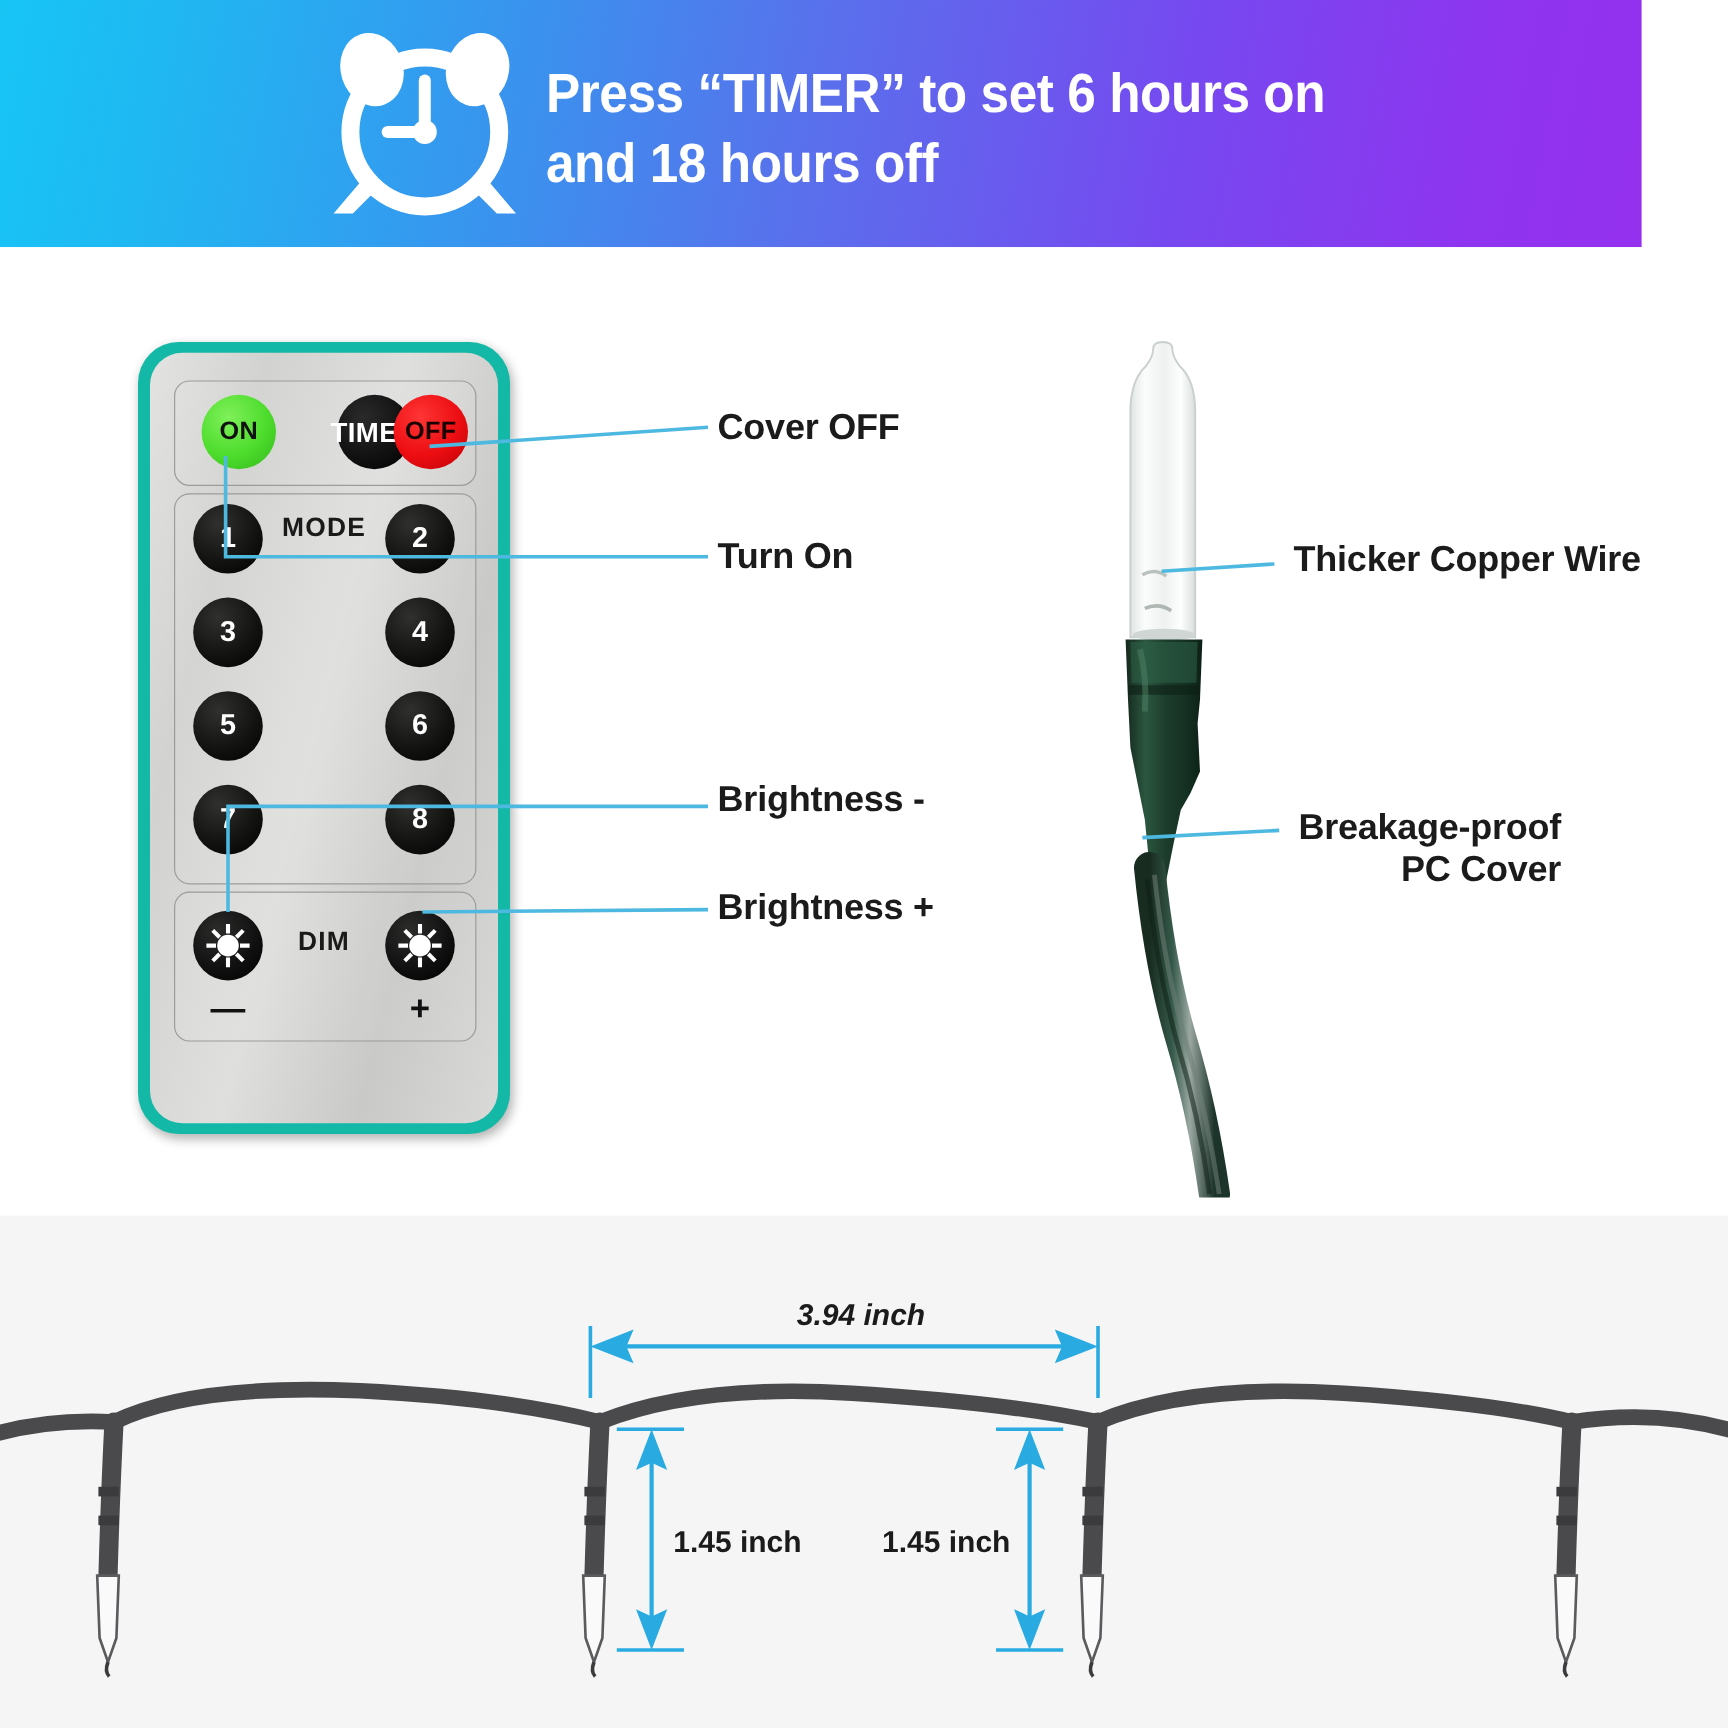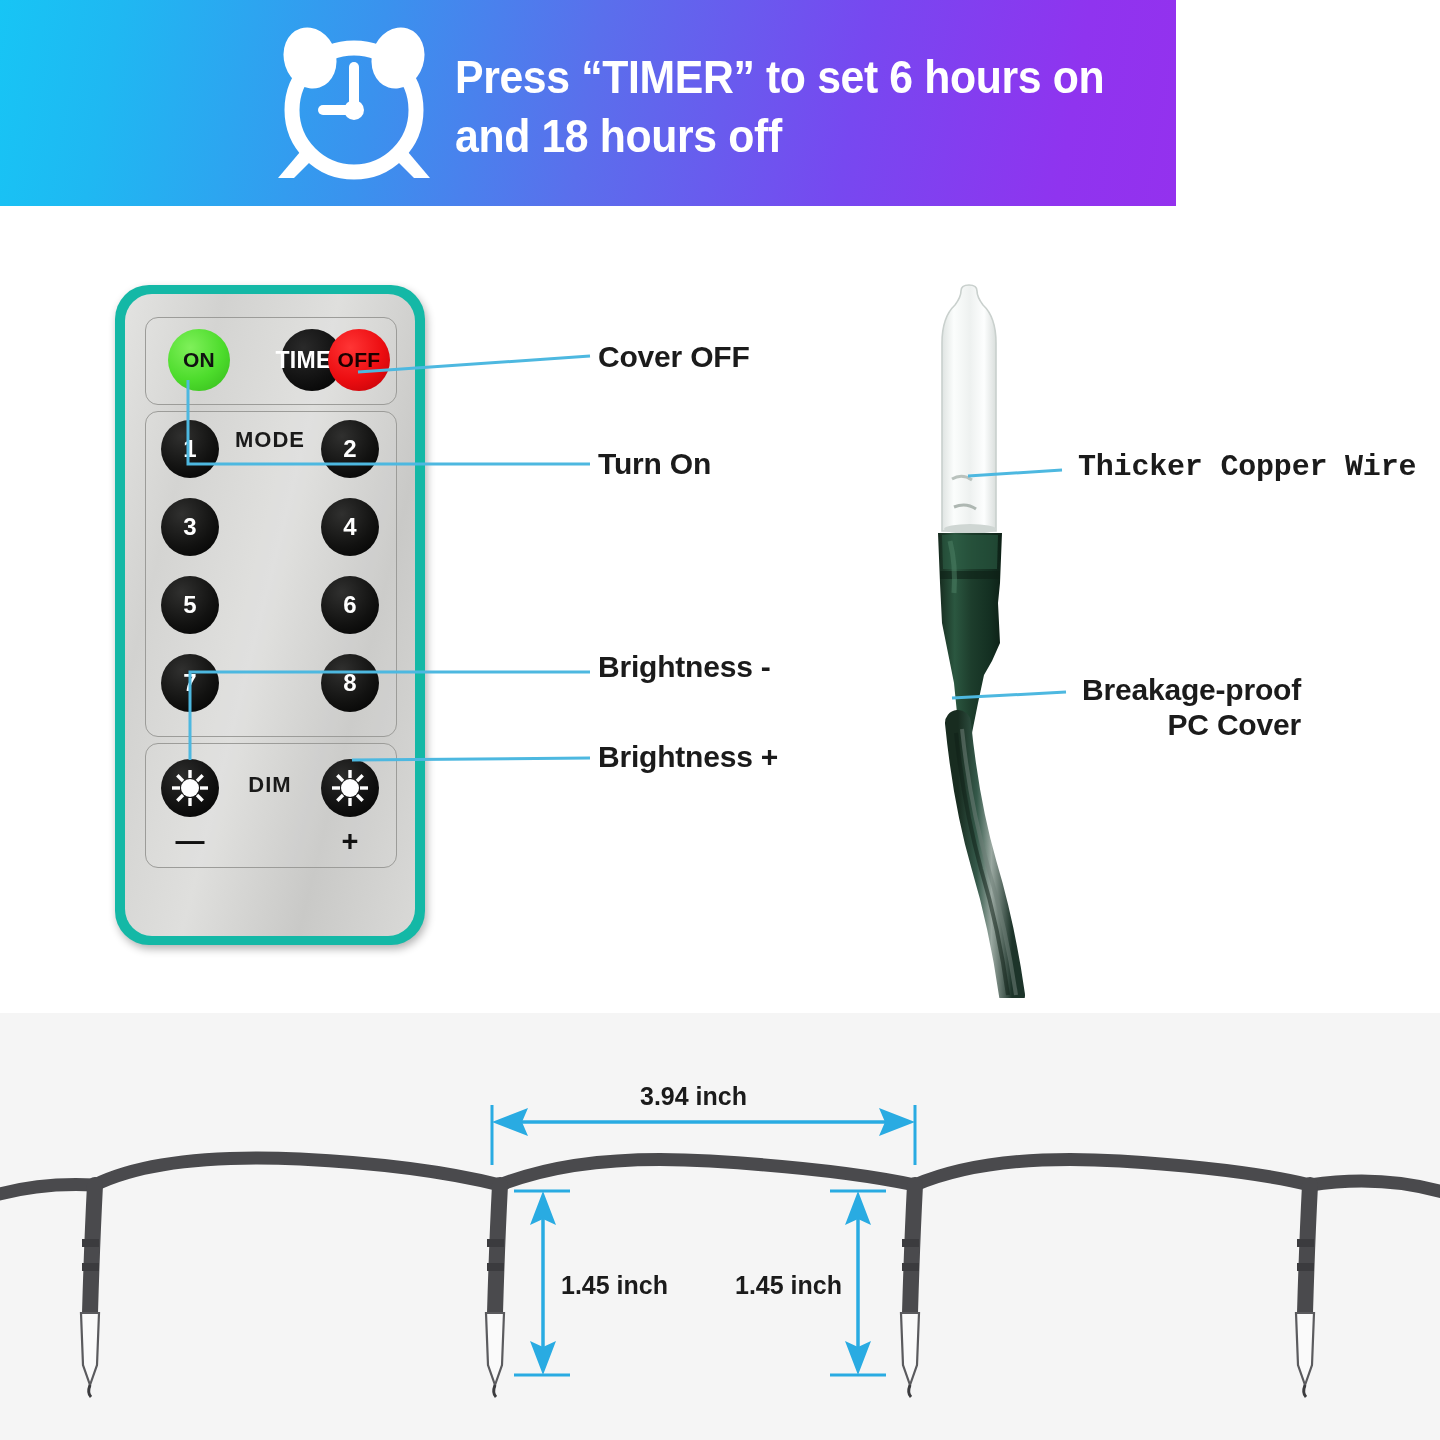--- a/index.html
+++ b/index.html
@@ -12,21 +12,21 @@
     height: 1440px;
     font-family: "Liberation Sans", sans-serif;
     overflow: hidden;
     position: relative;
   }
 
   
   .banner {
     position: absolute;
     left: 0; top: 0;
-    width: 1176px;
+    width: 1368px;
     height: 206px;
     background: linear-gradient(100deg,
         #17c5f5 0%,
         #1fb8f2 10%,
         #3a92ee 32%,
         #5a6fec 50%,
         #7748f0 72%,
         #8f34ef 90%,
         #9431ee 100%);
     display: flex;
@@ -320,21 +320,21 @@
     <path d="M82 446 Q90 522 108 584 Q126 644 136 712" fill="none" stroke="#6f7f78" stroke-width="4" opacity="0.55"></path>
     <path d="M76 450 Q84 524 101 586 Q119 646 128 712" fill="none" stroke="#102018" stroke-width="4" opacity="0.55"></path>
   </svg>
 </div>
 
 <div class="callout" style="left:598px; top:340px;">Cover OFF</div>
 <div class="callout" style="left:598px; top:447px;">Turn On</div>
 <div class="callout" style="left:598px; top:650px;">Brightness -</div>
 <div class="callout" style="left:598px; top:740px;">Brightness +</div>
 
-<div class="callout" style="left:1078px; top:450px;font-family:Liberation Mono, monospace;">Thicker Copper Wire</div>
+<div class="callout" style="left:1078px; top:450px;">Thicker Copper Wire</div>
 <div class="callout callout-2l" style="left:1082px; top:672px;">
   <span style="display:block;">Breakage-proof</span>
   <span style="display:block;margin-left:46px;">PC Cover</span>
 </div>
 
 <div class="bottom-panel">
   <svg width="1440" height="427" viewBox="0 0 1440 427">
 
     <g fill="none" stroke="#4a4a4d" stroke-width="13" stroke-linecap="round">
       <path d="M-40 195 Q20 168 95 172"></path>
@@ -393,21 +393,21 @@
 
     <g stroke="#29abe2" fill="#29abe2">
       <line x1="830" y1="178" x2="886" y2="178" stroke-width="3"></line>
       <line x1="830" y1="362" x2="886" y2="362" stroke-width="3"></line>
       <line x1="858" y1="186" x2="858" y2="354" stroke-width="3.5"></line>
       <polygon points="858,178 845,212 858,206 871,212" stroke="none"></polygon>
       <polygon points="858,362 845,328 858,334 871,328" stroke="none"></polygon>
     </g>
   </svg>
 
-  <div class="dim-text" style="left:640px; top:69px;">3.94 inch</div>
+  <div class="dim-text" style="left:664px; top:69px;font-style:italic;">3.94 inch</div>
   <div class="dim-text" style="left:561px; top:258px;">1.45 inch</div>
   <div class="dim-text" style="left:735px; top:258px;">1.45 inch</div>
 </div>
 
 <svg class="overlay-svg" viewBox="0 0 1440 1440">
   <g stroke="#4db8e0" stroke-width="3" fill="none">
 
     <path d="M358 372 L590 356"></path>
 
     <path d="M188 380 L188 464 L590 464"></path>

